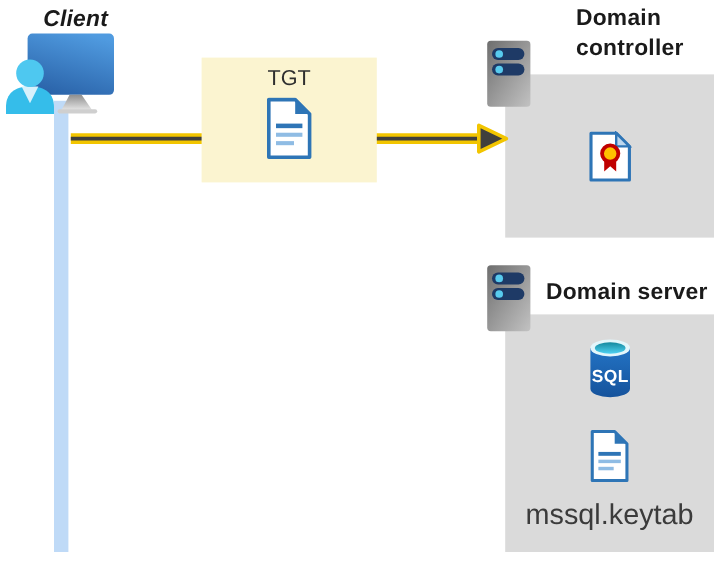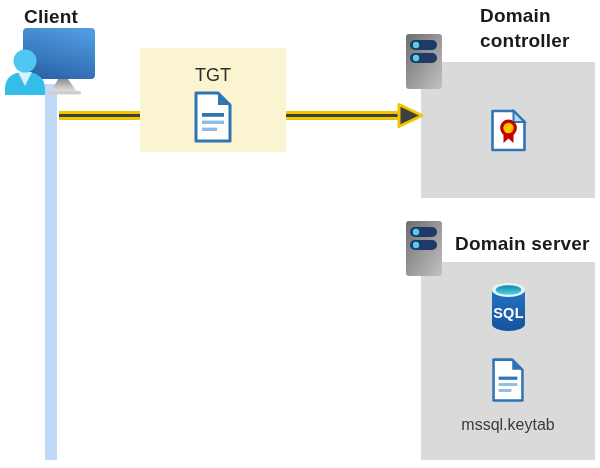--- a/index.html
+++ b/index.html
@@ -14,44 +14,44 @@
   .h-label { font-weight:bold; font-size:19px; color:#1a1a1a; line-height:25px; letter-spacing:.2px; }
 
   
   #client-line { left:45px; top:84px; width:12px; height:376px;
     background:var(--client-line-blue,#BFDAF7); z-index:1; }
 
   
   #arrow-svg { left:55px; top:99px; z-index:2; }
 
   
-  #ticket-box { left:140px; top:48px; width:146px; height:104px;
+  #ticket-box { left:168px; top:48px; width:146px; height:104px;
     background:var(--ticket-box-bg,#FBF4D0); z-index:3;
-    display:flex; justify-content:center; gap:18px; padding-top:7px;flex-direction:column; }
+    display:flex; justify-content:center; gap:18px; padding-top:7px; }
   .ticket-col { display:flex; flex-direction:column; align-items:center; gap:5px; }
   .ticket-label { font-size:18px; color:#2f2f2f; }
 
   
   .panel { background:var(--panel-gray,#DADADA); z-index:1; }
   #dc-box { left:421px; top:62px; width:174px; height:136px;
     display:flex; align-items:center; justify-content:center; }
   #linux-box { left:421px; top:262px; width:174px; height:198px;
     display:flex; flex-direction:column; align-items:center; padding-top:19px; }
 
   
   .server-icon { z-index:4; }
   #dc-server { left:405px; top:33px; }
   #linux-server { left:405px; top:220px; }
 
   #client-icon { left:3px; top:26px; z-index:3; }
-  #client-label { left:24px; top:4px; width:66px; text-align:left; }
+  #client-label { left:24px; top:4px; width:66px; text-align:right;font-style:italic; }
   #dc-label { left:456px; top:3px; width:125px;margin-left:24px; }
   #linux-label { left:455px; top:231px; width:140px; }
 
-  #keytab-label { font-size:16px; color:#3b3b3b; margin-top:13px; }
+  #keytab-label { font-size:24px; color:#3b3b3b; margin-top:13px; }
   #linux-box .gap-lg { margin-top:24px; }
 
   .sql-text { font-family:"Liberation Sans","DejaVu Sans",sans-serif;
     font-weight:bold; font-size:14.5px; fill:#ffffff; letter-spacing:.3px; }
 </style>
 </head>
 <body>
 
 <svg width="0" height="0" style="position:absolute" aria-hidden="true">
   <defs>

